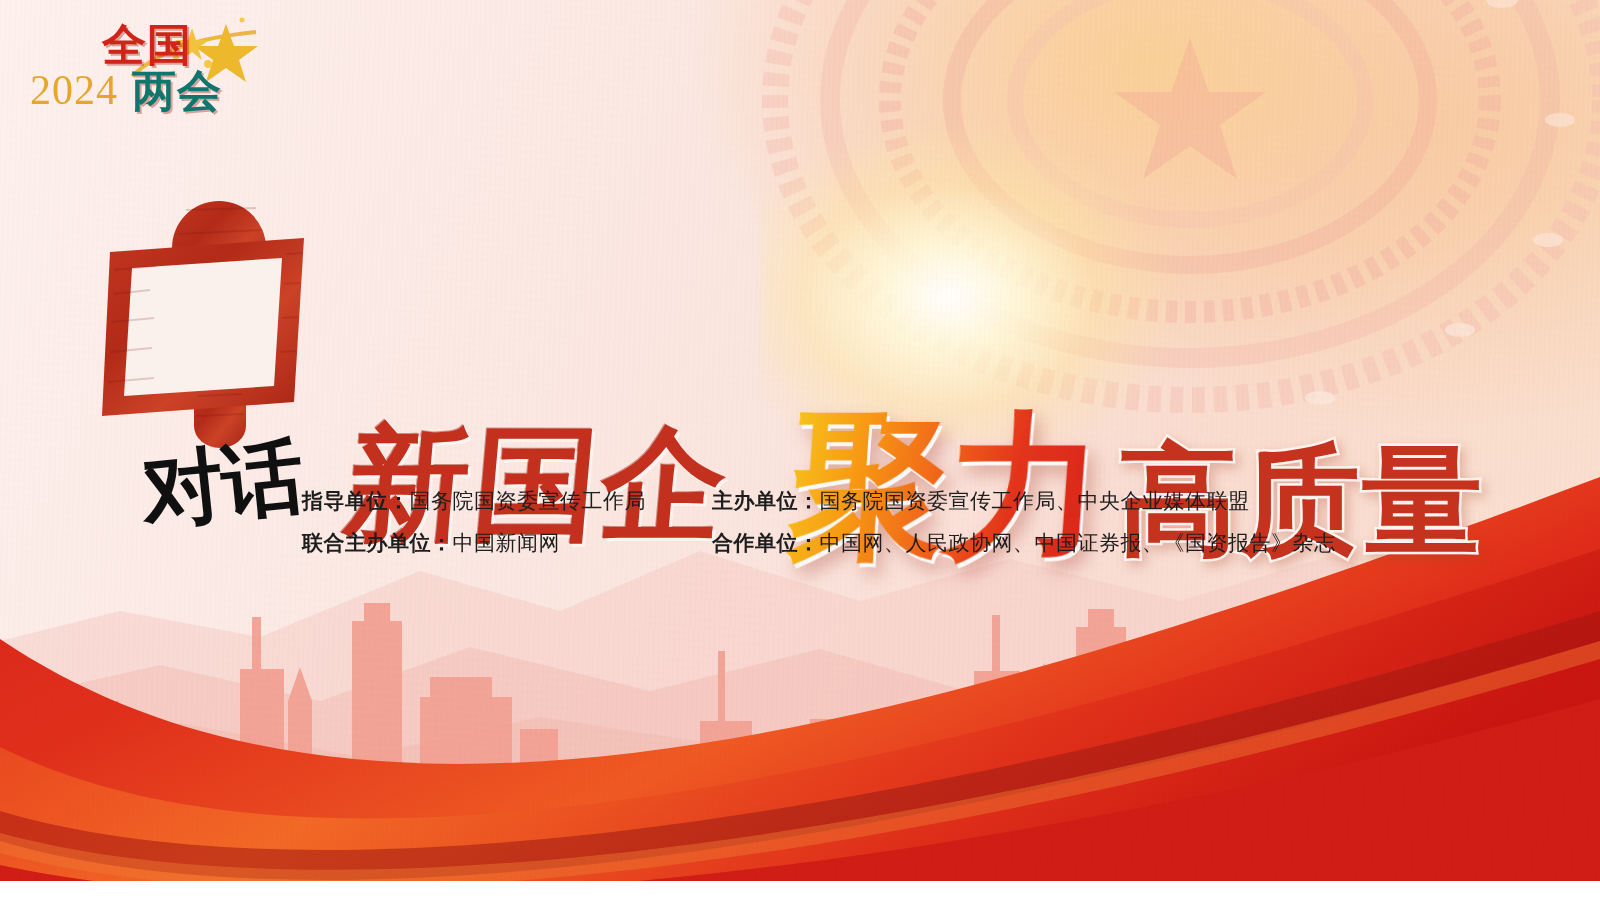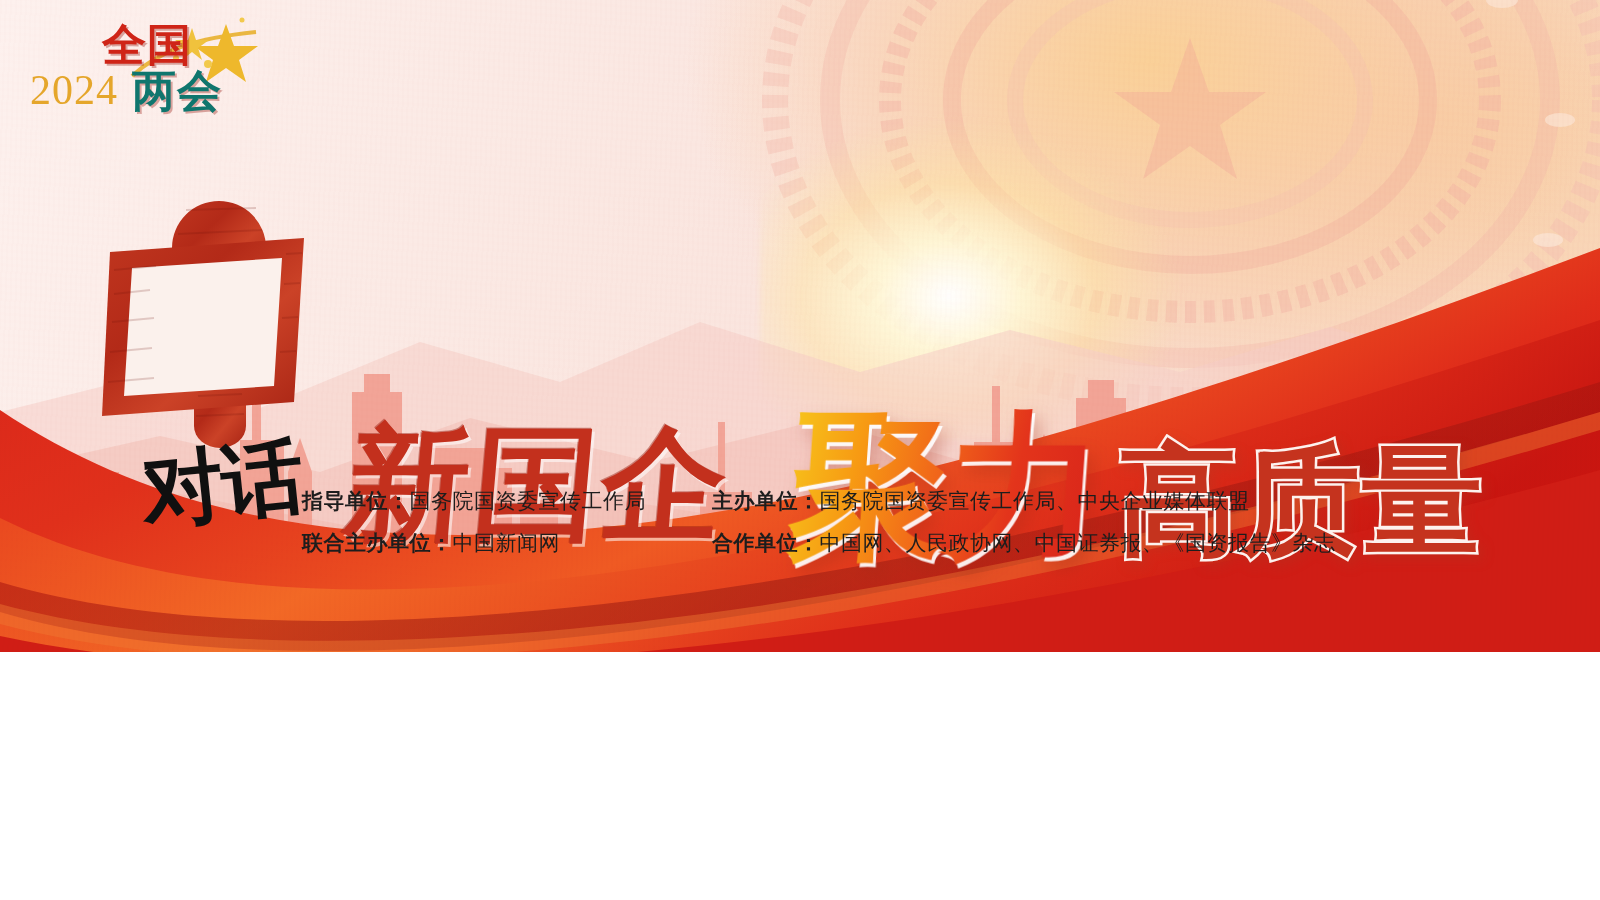--- a/index.html
+++ b/index.html
@@ -1,19 +1,19 @@
 <!DOCTYPE html>
 <html><head>
 <meta charset="utf-8">
 <style>
   html,body{margin:0;padding:0;background:#fff;}
   body{font-family:"Liberation Sans","DejaVu Sans",sans-serif;}
 
   #poster{
-    position:relative;width:1600px;height:652px;overflow:hidden;
+    position:relative;width:1600px;height:881px;overflow:hidden;
     background:#fbeeea;
   }
 
   
   .bg-base{
     position:absolute;inset:0;
     background:
       radial-gradient(ellipse 620px 420px at 1150px 60px, rgba(250,208,150,.95) 0%, rgba(249,206,170,.55) 45%, rgba(250,228,220,0) 75%),
       radial-gradient(ellipse 900px 560px at 1420px 120px, rgba(248,196,140,.75) 0%, rgba(250,220,195,.30) 55%, rgba(252,236,230,0) 80%),
       linear-gradient(115deg,#fdf1ee 0%,#fbeae5 28%,#fae4dd 52%,#f9ddd3 70%,#f9e2d2 100%);

